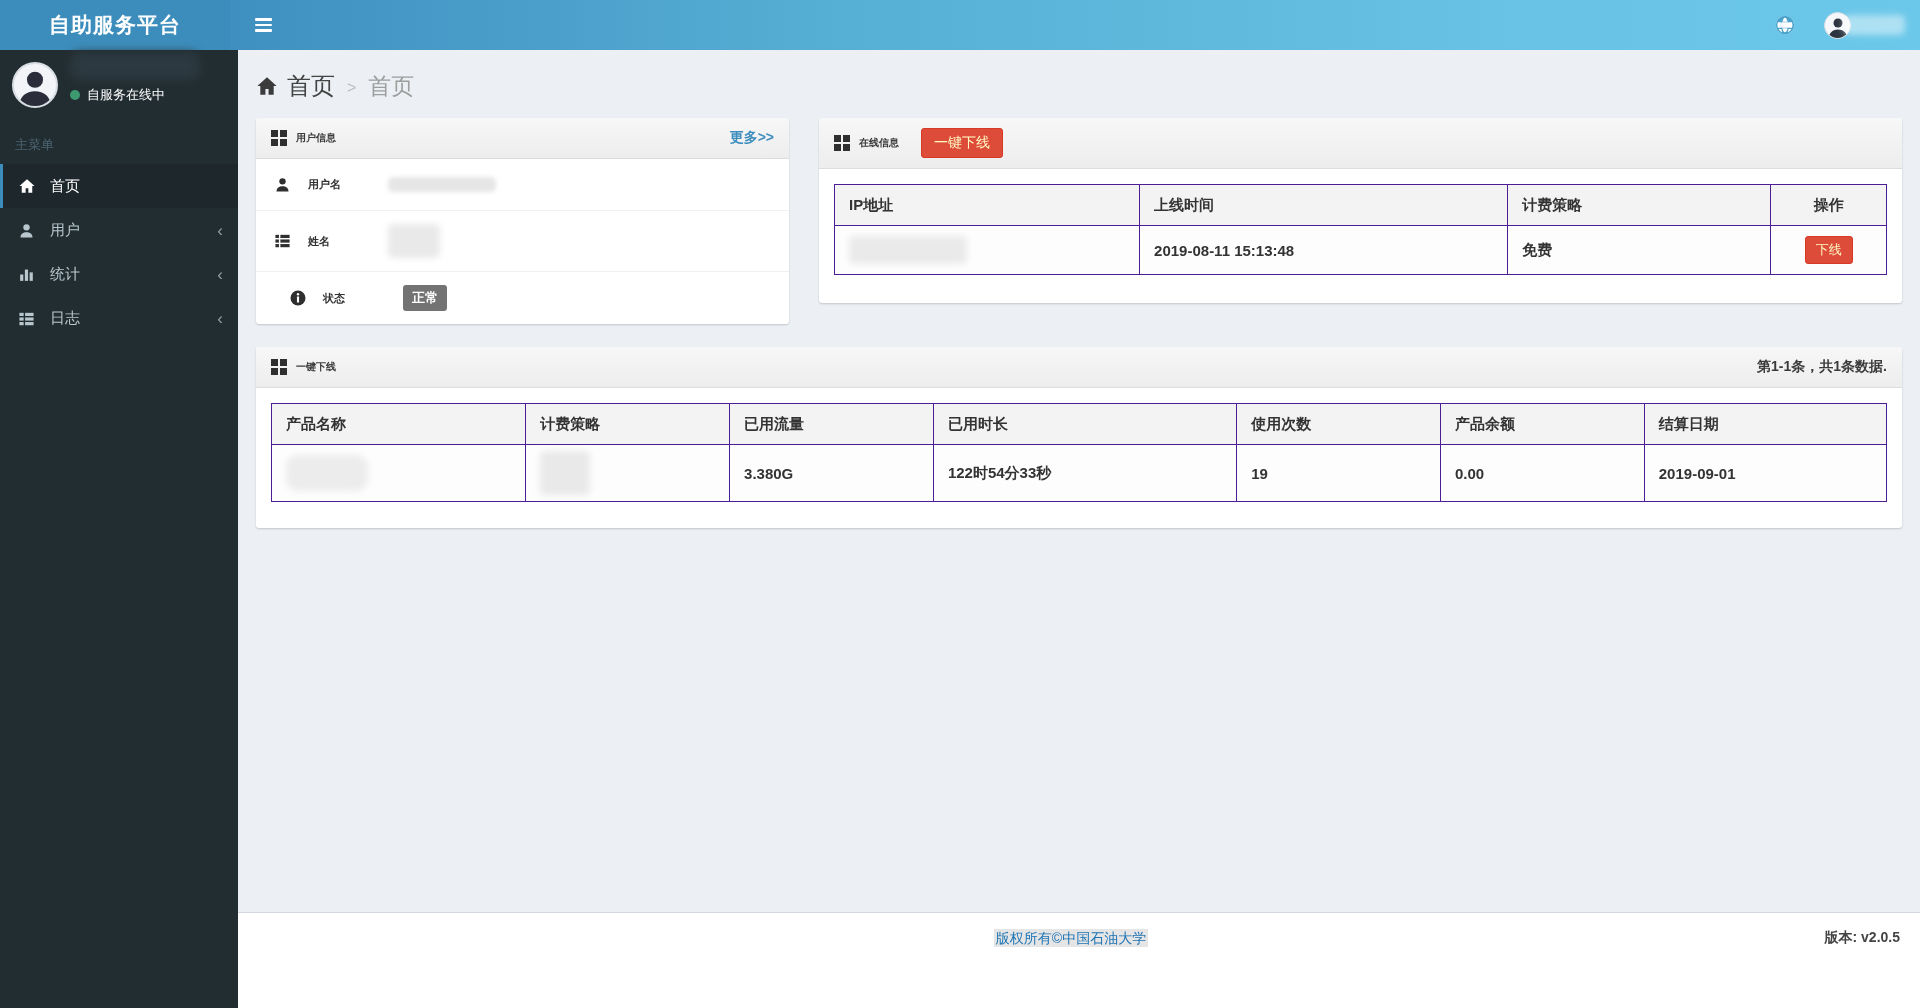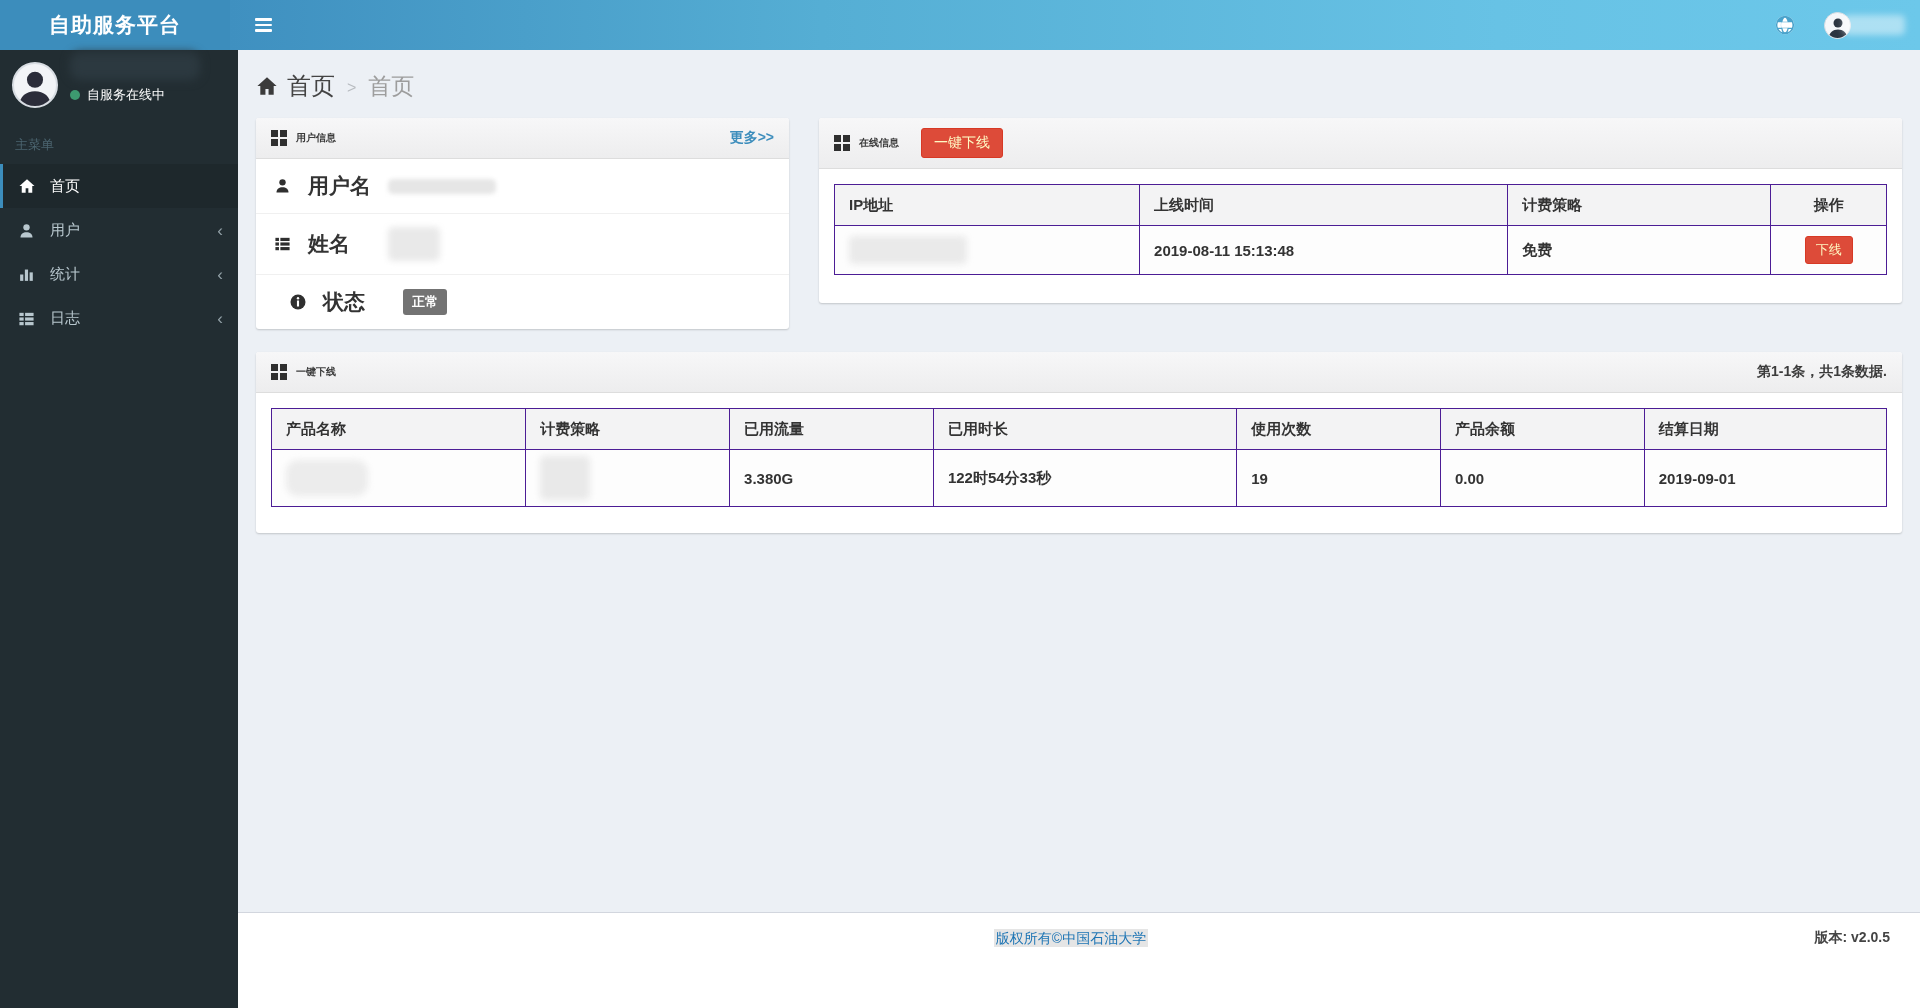--- a/index.html
+++ b/index.html
@@ -80,21 +80,21 @@
   }
   .box-title { display: flex; align-items: center; font-size: 10px; font-weight: bold; color: #3b3b3b; }
   .grid-icon { display: grid; grid-template-columns: 7px 7px; grid-template-rows: 7px 7px; gap: 2px; margin-right: 9px; }
   .grid-icon i { background: #2f2f2f; display: block; }
   .more-link { margin-left: auto; color: #3c8dbc; font-size: 14px; font-weight: bold; cursor: pointer; text-decoration: none; }
   .count-text { margin-left: auto; color: #3b3b3b; font-size: 14px; font-weight: bold; }
   
   .uinfo-row { display: flex; align-items: center; padding: 13px 18px; border-bottom: 1px solid #f0f0f0; min-height: 52px; }
   .uinfo-row:last-child { border-bottom: none; margin-left: 15px; }
   .uinfo-icon { width: 20px; height: 18px; margin-right: 14px; flex-shrink: 0; }
-  .uinfo-label { font-size: 21px; font-weight: bold; color: #333; width: 80px; }
+  .uinfo-label { font-size: 11px; font-weight: bold; color: #333; width: 80px; }
   .badge-success { background: #737373; color: #fff; font-size: 13px; font-weight: bold; padding: 4px 9px; border-radius: 3px; display: inline-block; }
   
   .btn-danger {
     background: #dd4b39; border: 1px solid #d73925; color: #fef9c3;
     font-size: 14px; padding: 5px 12px; border-radius: 3px; cursor: pointer;
     font-family: inherit;
   }
   .btn-danger.small { font-size: 13px; padding: 4px 10px; }
   
   .box-body { padding: 15px 15px 28px 15px; }
@@ -118,21 +118,21 @@
   .r-ip { width: 118px; height: 28px; background: #eaeaea; filter: blur(3px); }
   .r-product { width: 82px; height: 36px; background: #ececec; filter: blur(3px); border-radius: 12px; }
   .r-policy { width: 50px; height: 44px; background: #e9e9e9; filter: blur(3px); margin: -6px 0; }
   
   .footer {
     background: #fff; border-top: 1px solid #d2d6de;
     padding: 16px 18px 60px 2px; position: relative;
   }
   .footer-center { text-align: center; }
   .copyright-link { color: #1c74b4; font-size: 14px; text-decoration: none; background: #e5e5e5; padding: 1px 2px; cursor: pointer; }
-  .version { position: absolute; right: 30px; top: 16px; font-size: 14px; font-weight: bold; color: #444; }
+  .version { position: absolute; right: 20px; top: 16px; font-size: 14px; font-weight: bold; color: #444; }
   svg { display: block; }
 </style>
 </head>
 <body>
 
 <header class="topbar">
   <div class="logo">
     <span>自助服务平台</span>
   </div>
   <div class="navbar">

